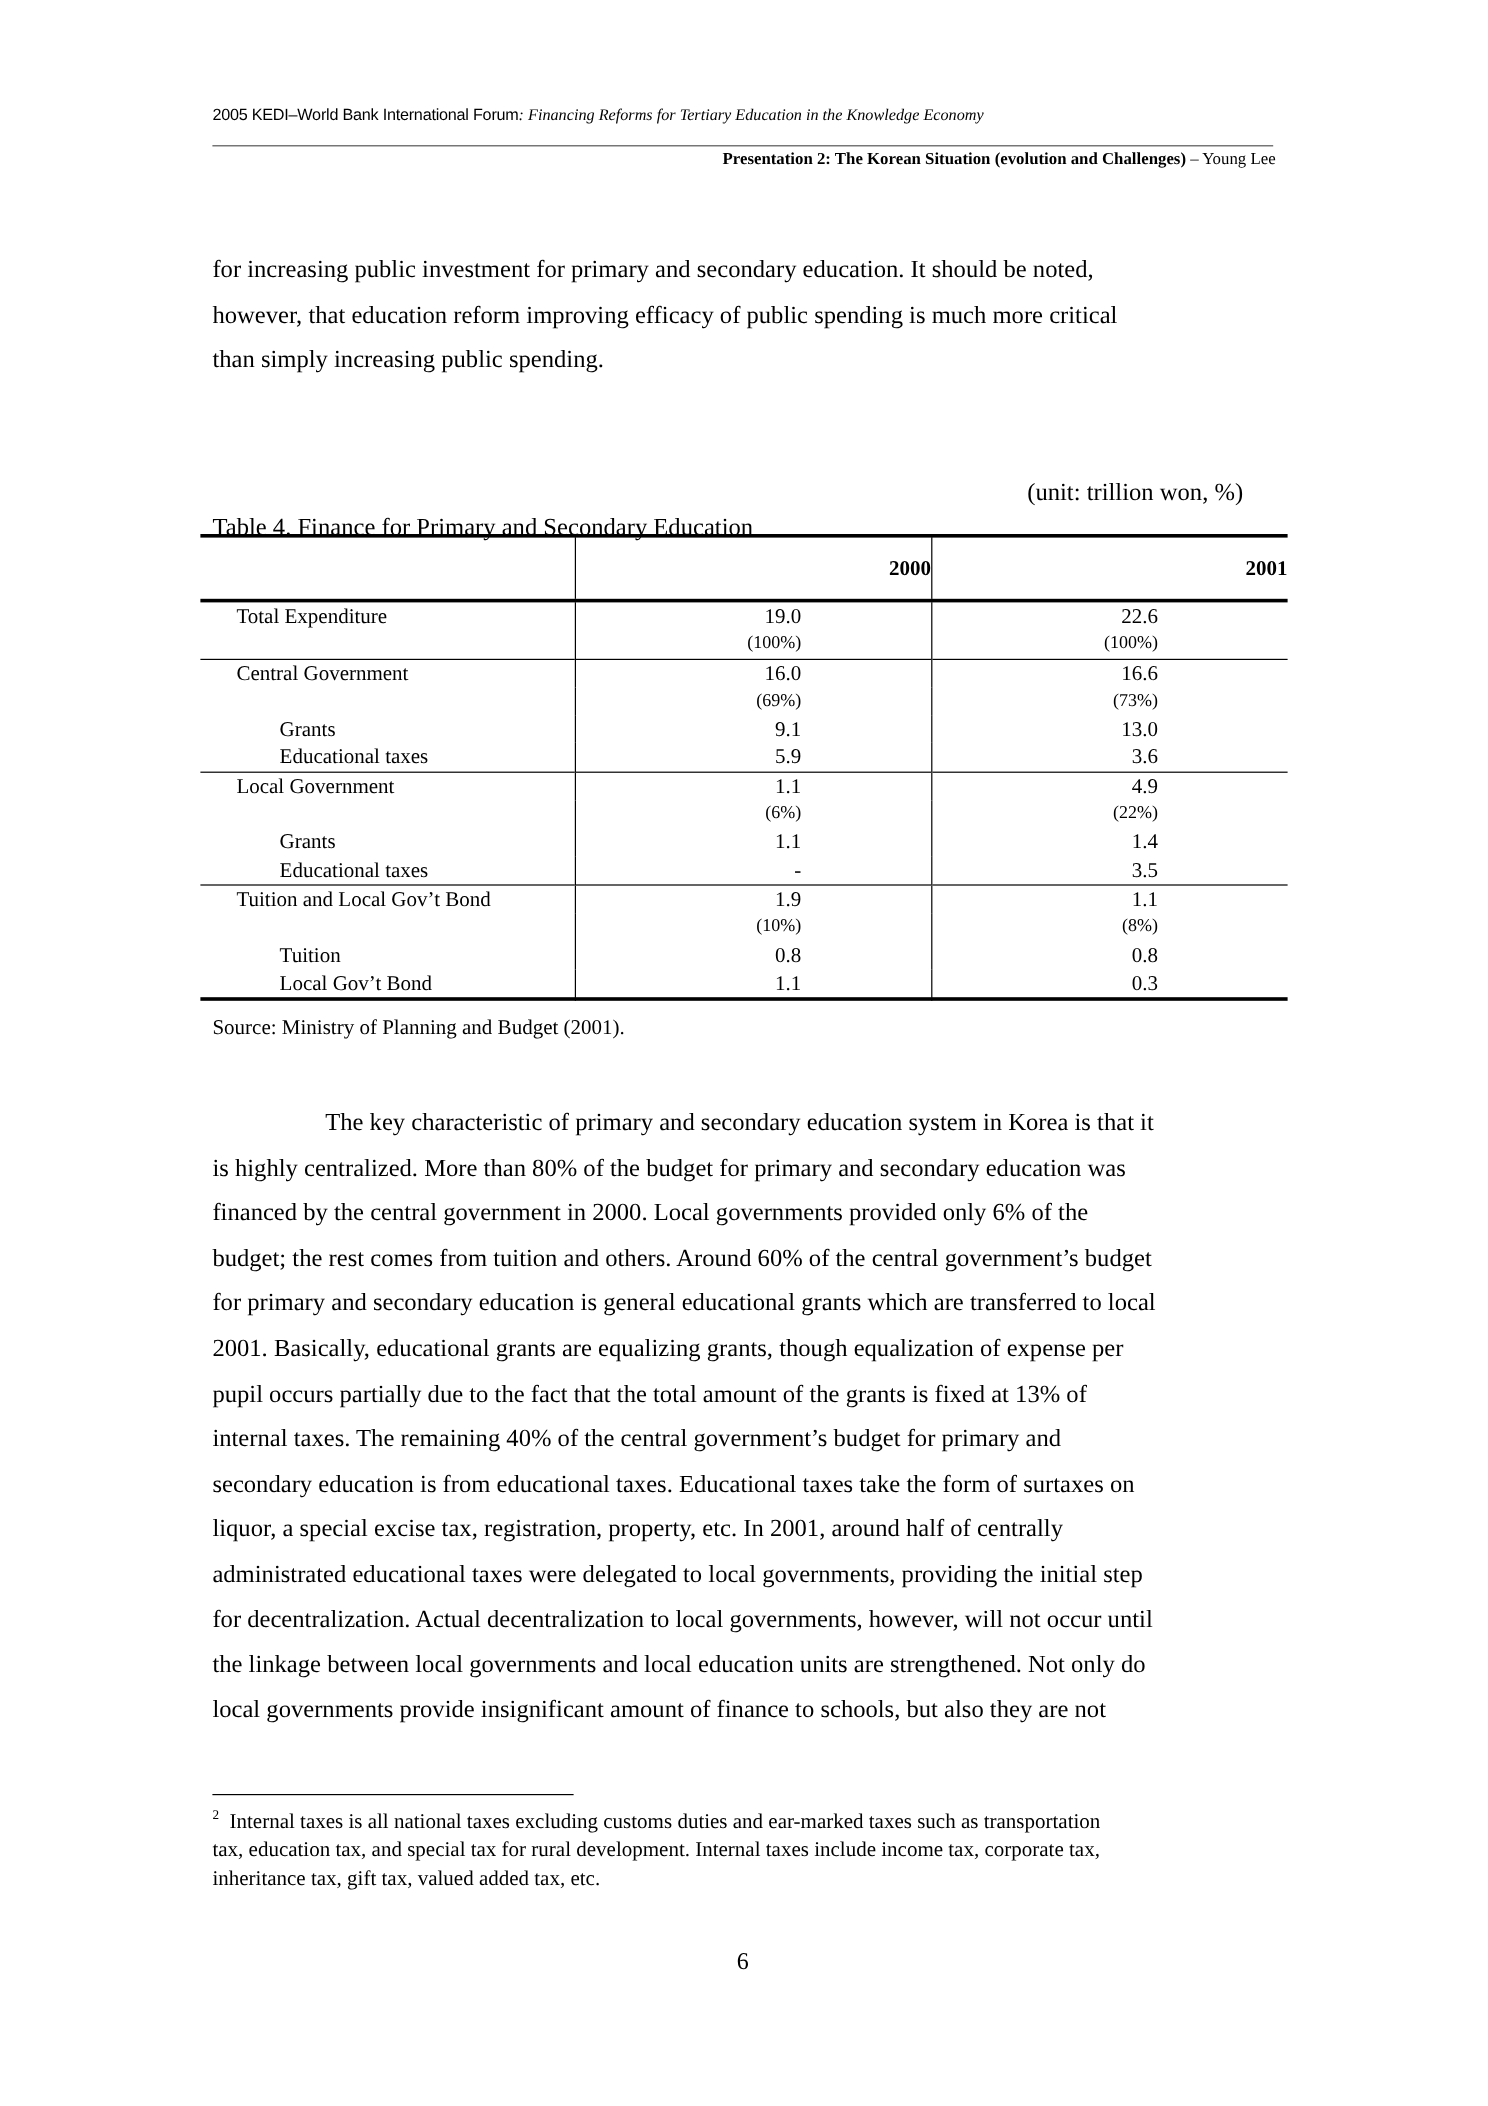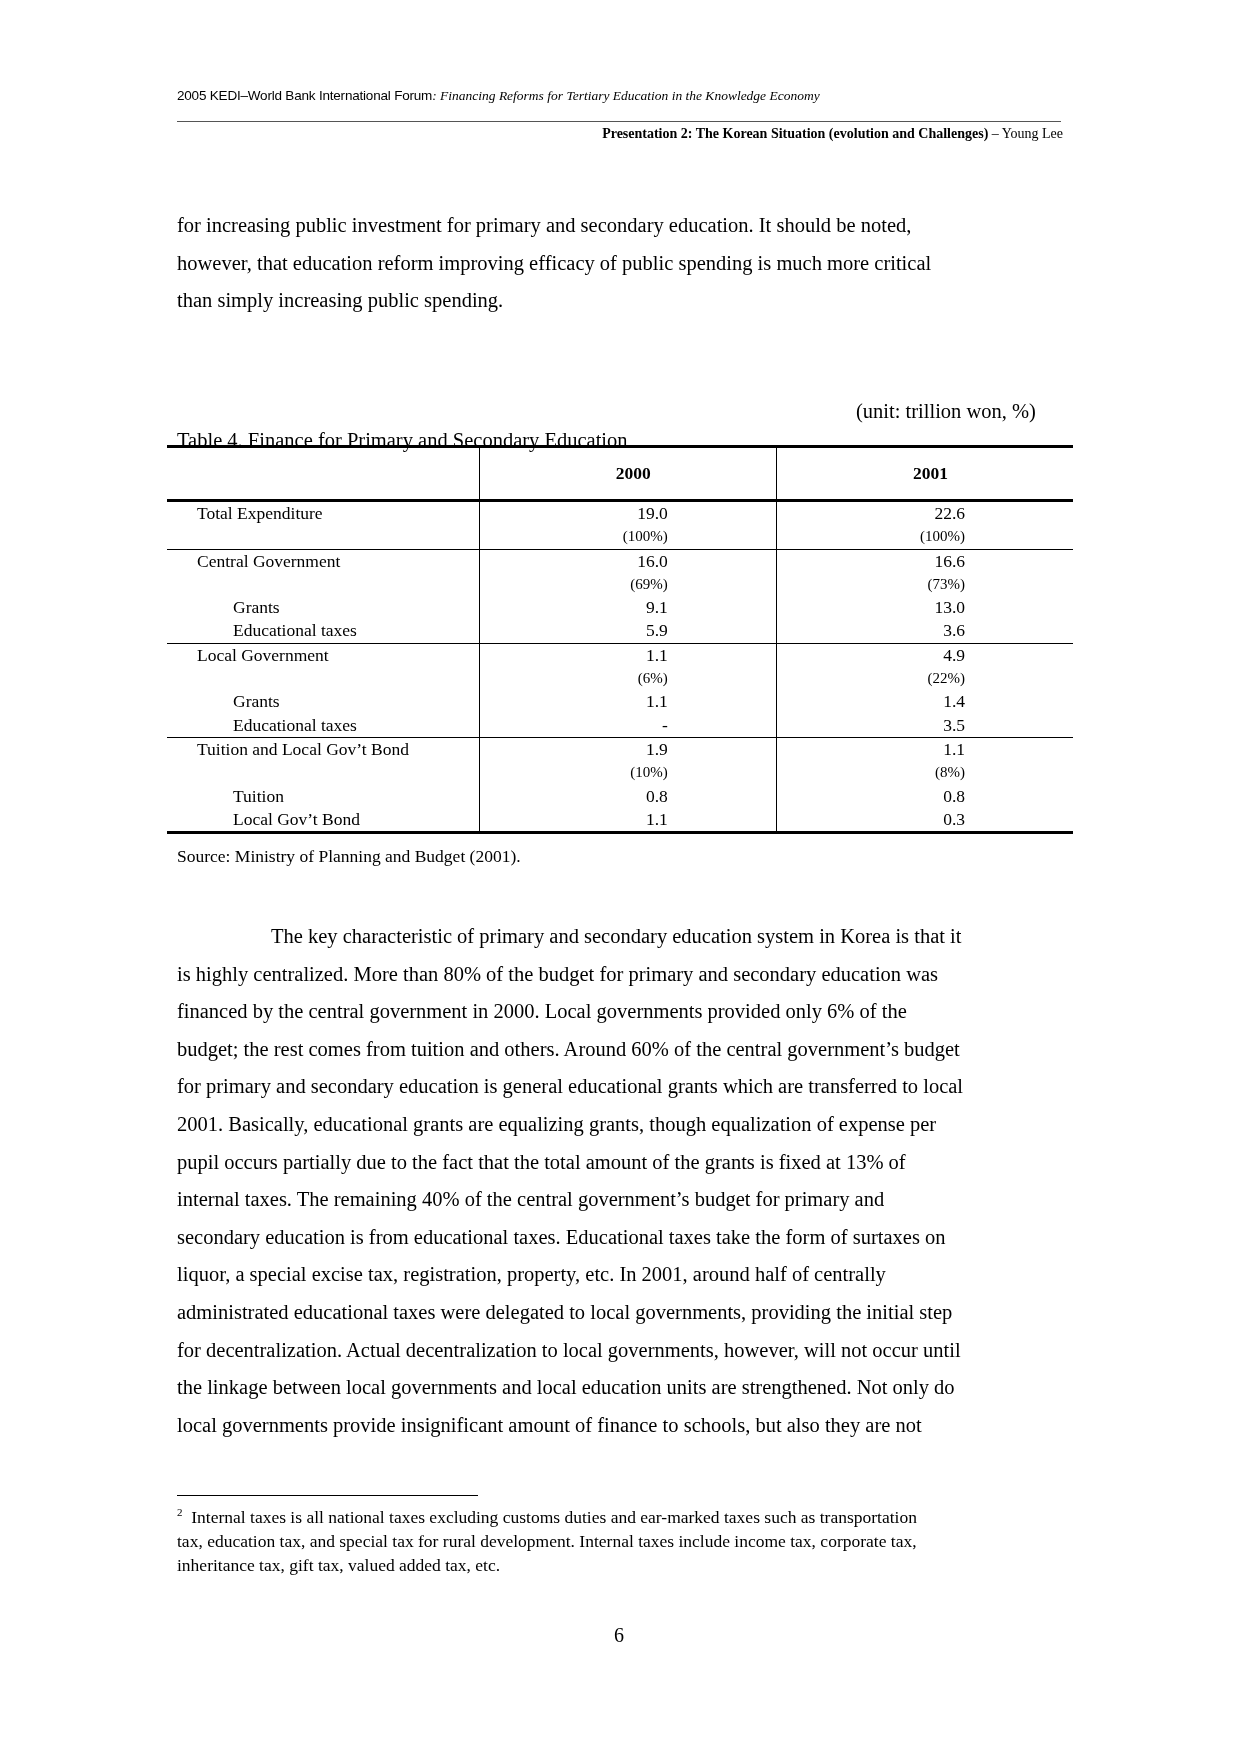--- a/index.html
+++ b/index.html
@@ -25,21 +25,21 @@
   #tbl-caption { position: absolute; left: 177px; top: 400px; font-family: "Liberation Serif", serif; font-size: 20.5px; white-space: nowrap; margin-top: 29px; }
   #tbl-unit { position: absolute; left: 856px; top: 400px; font-family: "Liberation Serif", serif; font-size: 20.5px; white-space: nowrap; }
 
   
   #fin-table { position: absolute; left: 167px; top: 445px; width: 906px; border-collapse: collapse; font-family: "Liberation Serif", serif; font-size: 17.5px; }
   #fin-table td, #fin-table th { padding: 0; vertical-align: top; }
   #fin-table .col-label { width: 301px; border-right: 1px solid #000; }
   #fin-table .col-v1 { width: 302px; border-right: 1px solid #000; }
   #fin-table .col-v2 { width: 302px; }
   #fin-table thead tr { height: 54px; border-top: 3px solid #000; border-bottom: 3px solid #000; }
-  #fin-table thead th { text-align: center; vertical-align: middle; font-weight: bold; padding-left: 11px; font-size: 17.5px; }
+  #fin-table thead th { text-align: right; vertical-align: middle; font-weight: bold; padding-left: 11px; font-size: 17.5px; }
   #fin-table thead th.col-label { padding-left: 0; }
   #fin-table tbody tr.group-start { border-top: 1px solid #000; }
   #fin-table tbody tr.first-group { border-top: none; }
   #fin-table tbody tr.last-row { border-bottom: 3px solid #000; }
   #fin-table tbody td { height: 23.3px; line-height: 23.3px; }
   #fin-table tbody td.col-label { padding-left: 30px; white-space: nowrap; }
   #fin-table tbody td.col-label.sub { padding-left: 66px; }
   #fin-table tbody td.val { text-align: right; padding-right: 108px; white-space: nowrap; }
   #fin-table tbody td.pct { font-size: 15px; }
 

